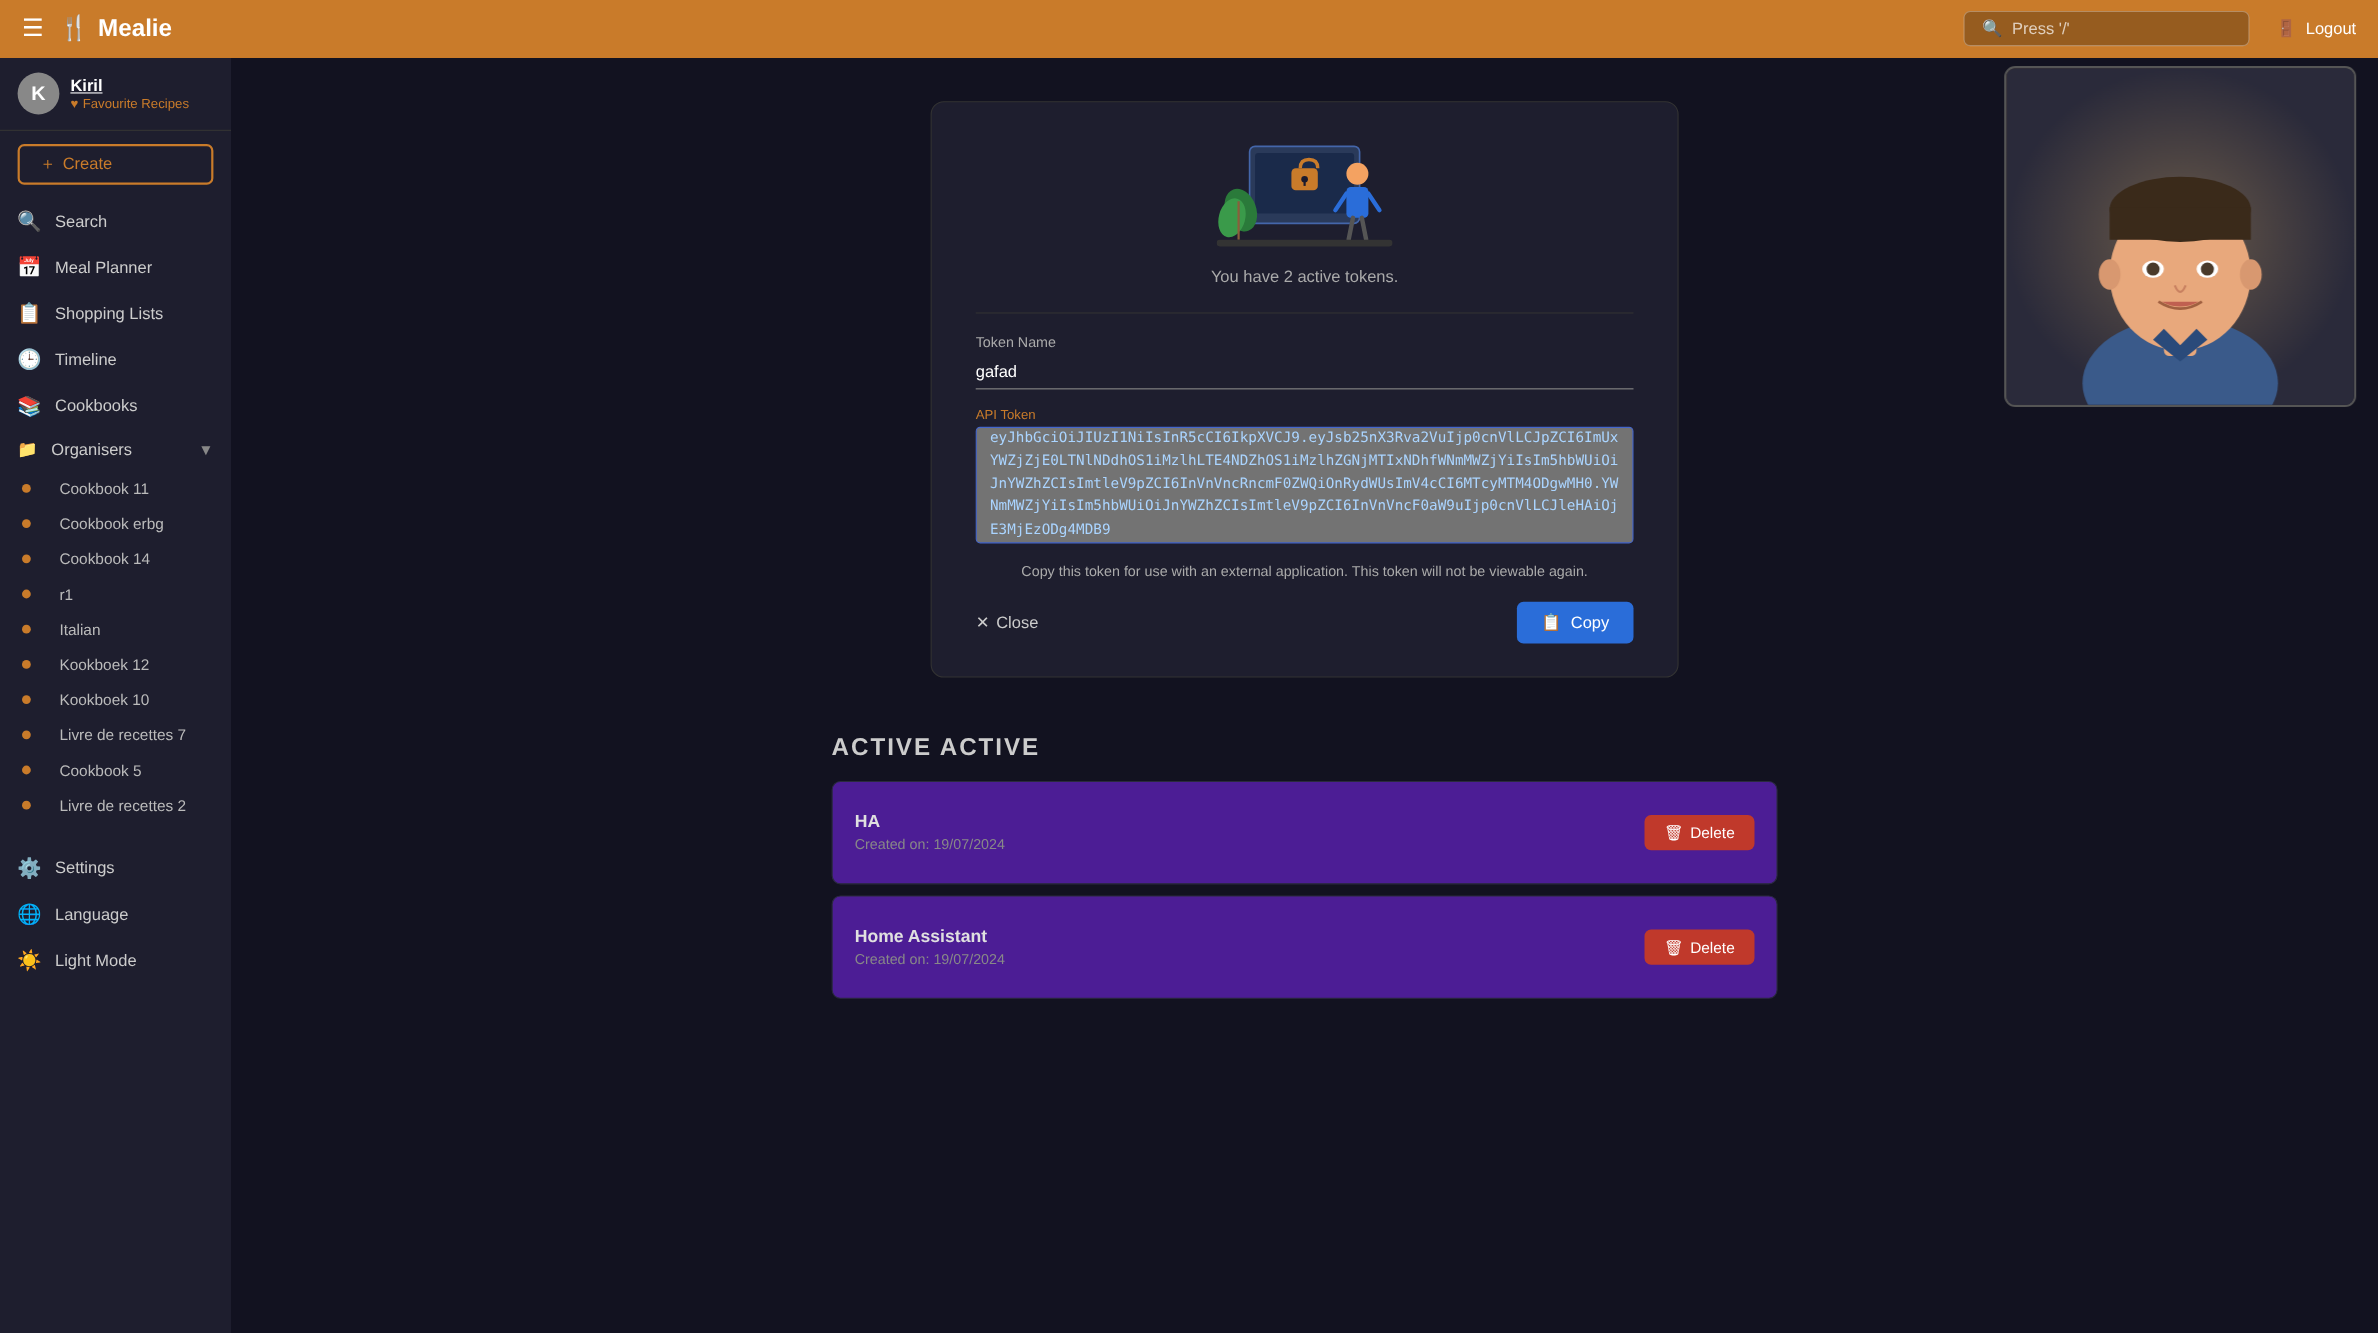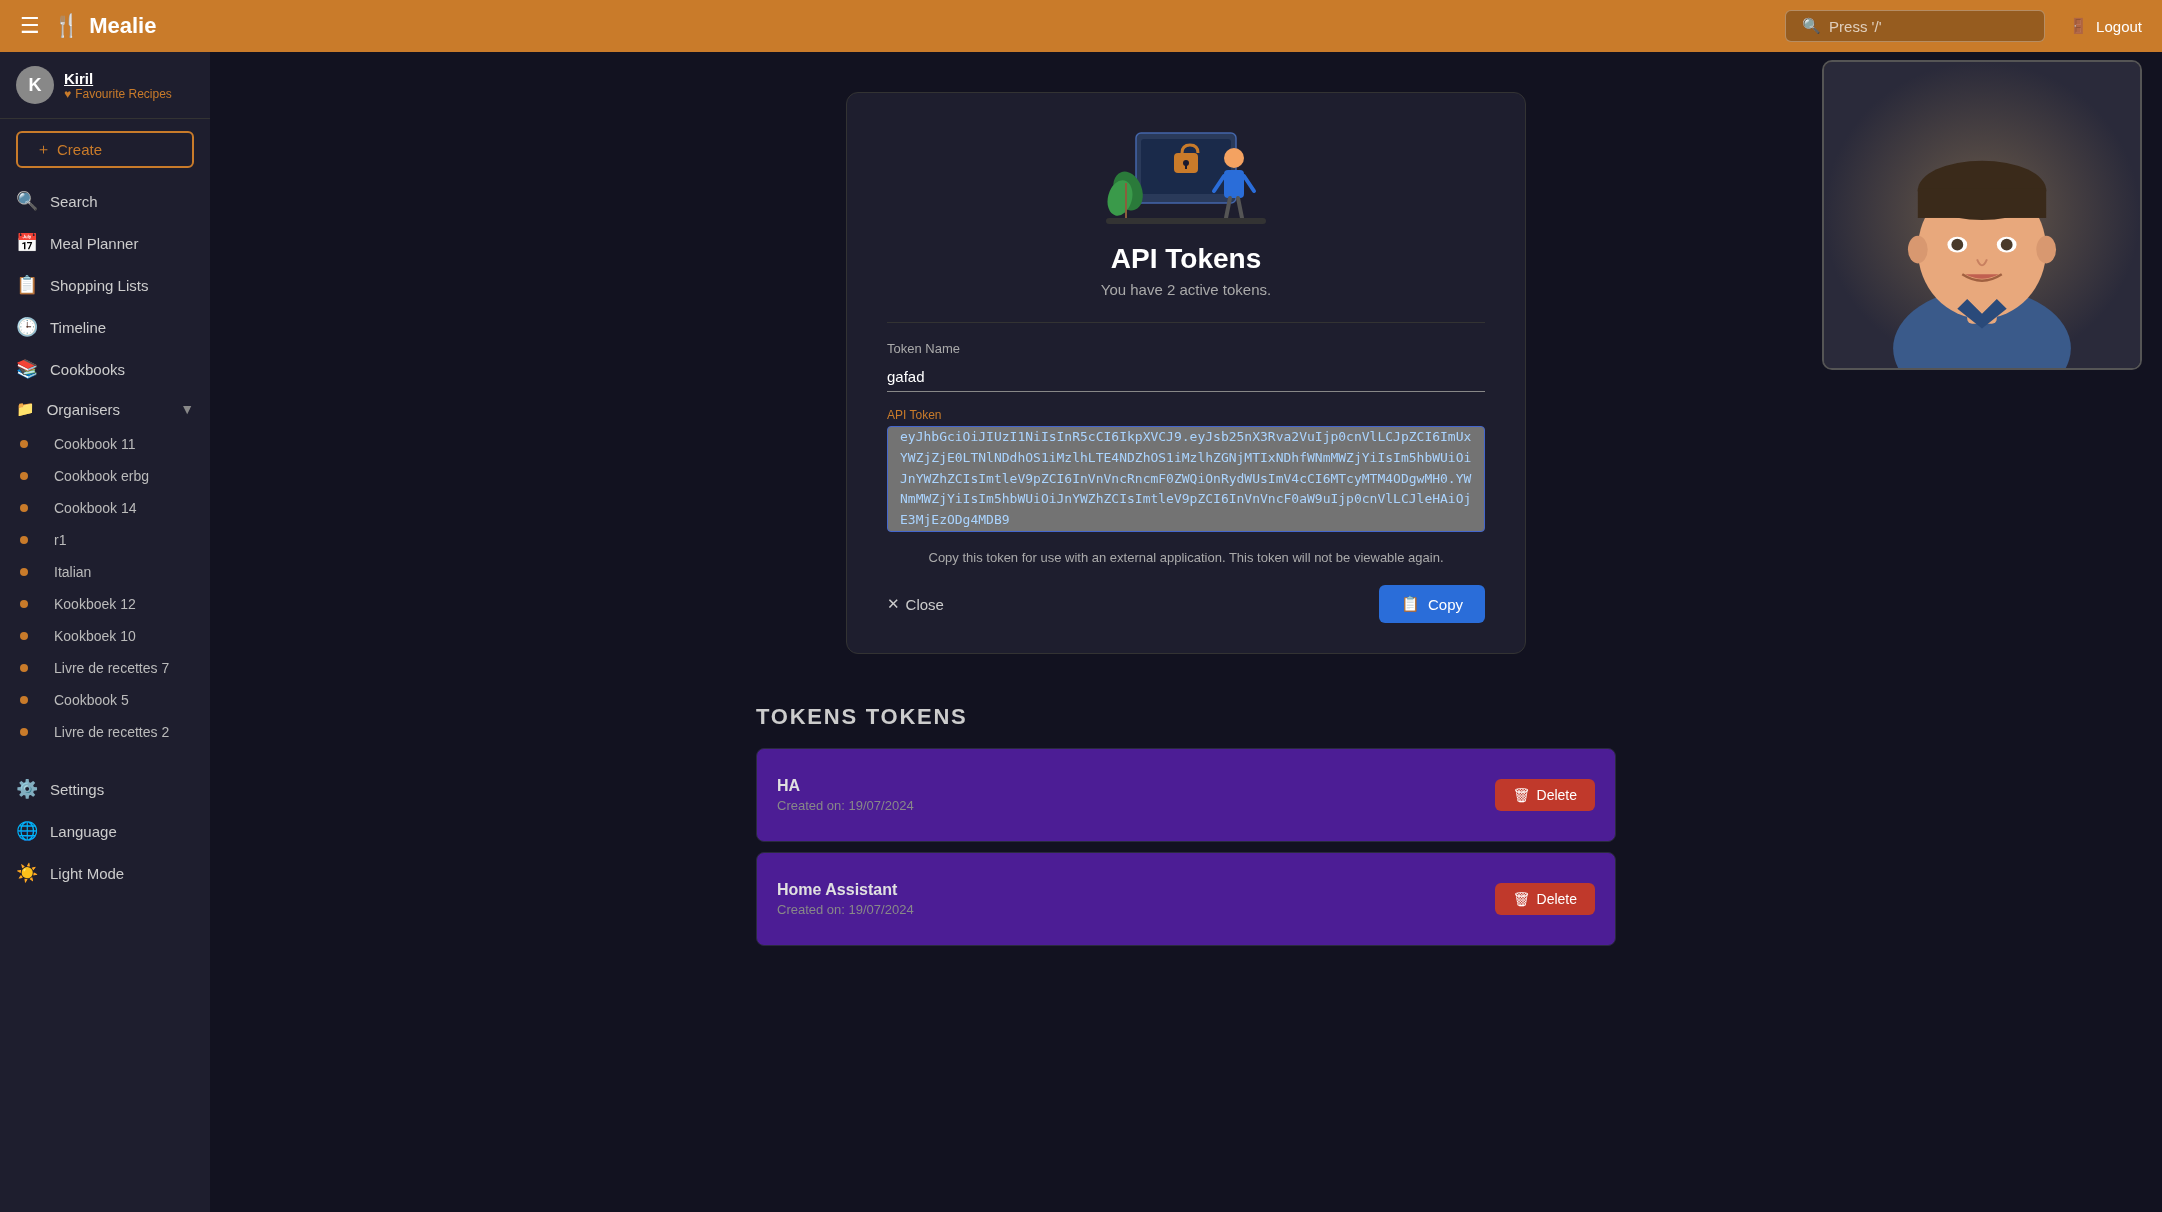--- a/index.html
+++ b/index.html
@@ -504,21 +504,20 @@
         <line x1="132" y1="75" x2="136" y2="95" stroke="#555" stroke-width="4" stroke-linecap="round"></line>
 
         <ellipse cx="22" cy="68" rx="14" ry="20" fill="#2a7a3a" transform="rotate(-20 22 68)"></ellipse>
         <ellipse cx="14" cy="75" rx="12" ry="18" fill="#3a9a4a" transform="rotate(15 14 75)"></ellipse>
         <line x1="20" y1="95" x2="20" y2="60" stroke="#8B5E3C" stroke-width="2"></line>
 
         <rect x="0" y="95" width="160" height="6" rx="3" fill="#333"></rect>
       </svg>
     </div>
 
-    <div class="token-title">API Tokens</div>
     <div class="token-subtitle">You have 2 active tokens.</div>
 
     <hr class="divider">
 
     <div class="form-group">
       <label class="form-label">Token Name</label>
       <input class="form-input" type="text" value="gafad" style="">
     </div>
 
     <div class="form-group">
@@ -534,21 +533,21 @@
         <span>Close</span>
       </button>
       <button class="copy-btn">
         <span>📋</span>
         <span>Copy</span>
       </button>
     </div>
   </div>
 
   <div class="tokens-container">
-    <div class="section-title">TOKENS TOKENS</div>
+    <div class="section-title">ACTIVE ACTIVE</div>
 
     <div class="token-row">
       <div>
         <div class="token-row-name">HA</div>
         <div class="token-row-date">Created on: 19/07/2024</div>
       </div>
       <button class="delete-btn">
         <span>🗑</span>
         <span>Delete</span>
       </button>

